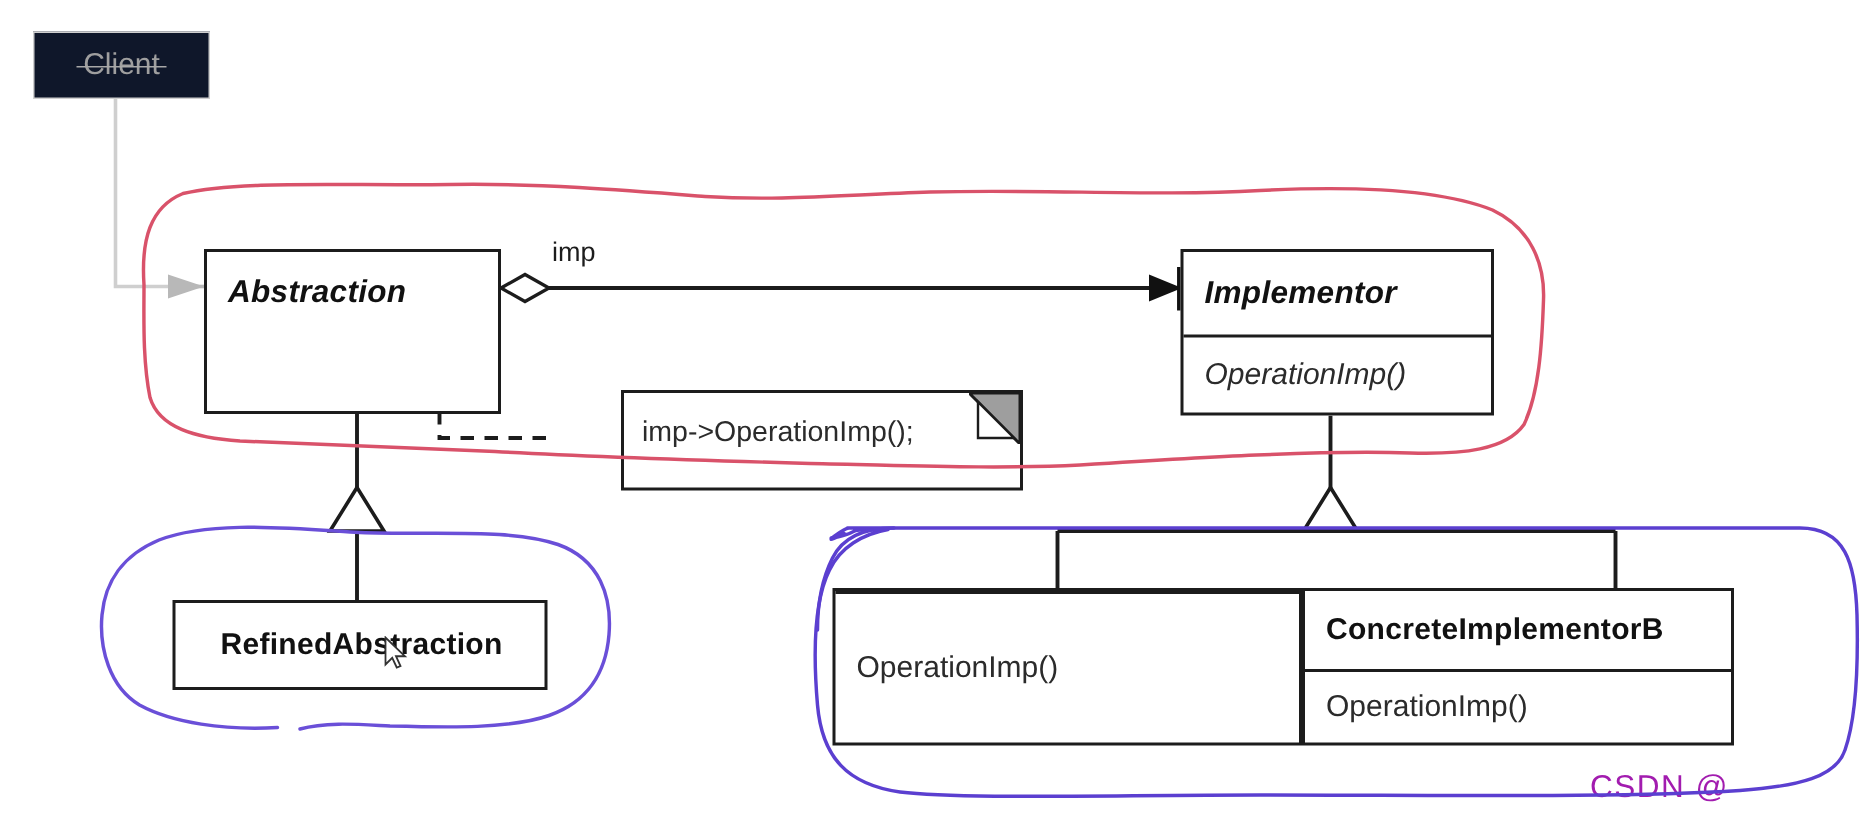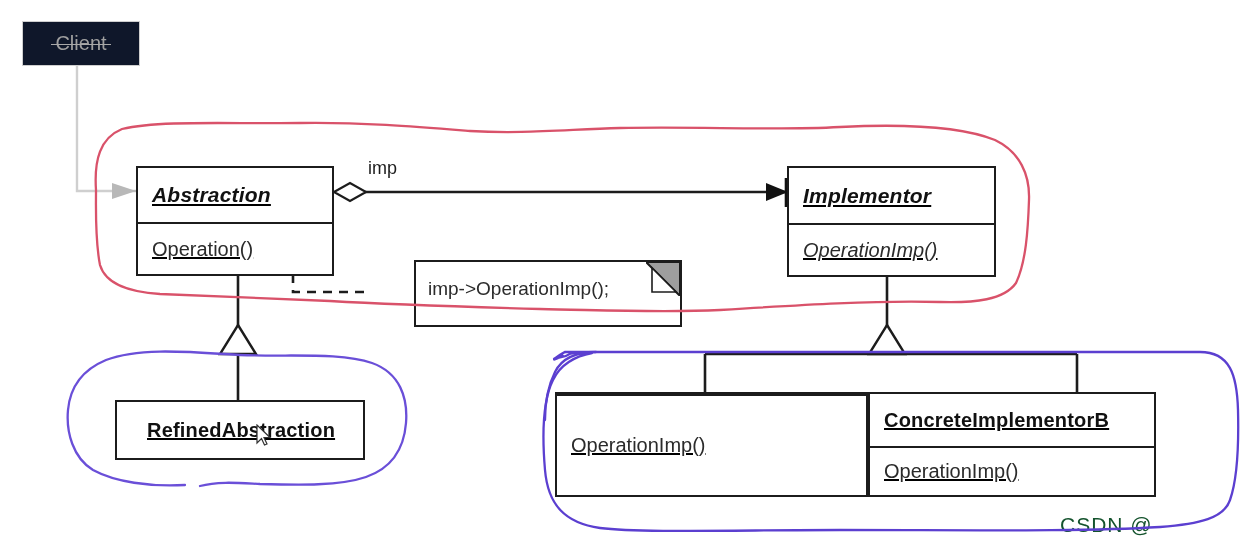--- a/index.html
+++ b/index.html
@@ -32,21 +32,20 @@
     display: flex;
     flex-direction: column;
     z-index: 5;
   }
   .uml-row {
     box-sizing: border-box;
     display: flex;
     align-items: center;
     padding-left: 14px;
     position: relative;
-    text-decoration: underline;
   }
   .uml-row.divider {
     border-top: 2.5px solid #1c1c1c;
   }
   .title-text {
     font-weight: bold;
     font-style: italic;
     font-size: 21px;
     color: #111111;
     letter-spacing: 0.2px;
@@ -128,21 +127,21 @@
     font-size: 18px;
     color: #1c1c1c;
     z-index: 6;
   }
   
   #watermark {
     position: absolute;
     left: 1060px;
     top: 513px;
     font-size: 21px;
-    color: #14532d;
+    color: #a21caf;
     letter-spacing: 1px;
     z-index: 3;
   }
   
   #mouse-cursor {
     position: absolute;
     left: 256px;
     top: 424px;
     width: 16px;
     height: 24px;
@@ -197,23 +196,20 @@
     </g>
   </svg>
 
   <div id="client-box">
     <span id="client-label">Client</span>
   </div>
 
   <div class="uml-box" id="abstraction-box" style="left:136px; top:166px; width:198px; height:110px;">
     <div class="uml-row" style="height:54px;">
       <span class="title-text">Abstraction</span>
-    </div>
-    <div class="uml-row divider" style="flex:1;">
-      <span class="member-text plain">Operation()</span>
     </div>
   </div>
 
   <div class="uml-box" id="implementor-box" style="left:787px; top:166px; width:209px; height:111px;">
     <div class="uml-row" style="height:55px;">
       <span class="title-text">Implementor</span>
     </div>
     <div class="uml-row divider" style="flex:1;">
       <span class="member-text">OperationImp()</span>
     </div>

